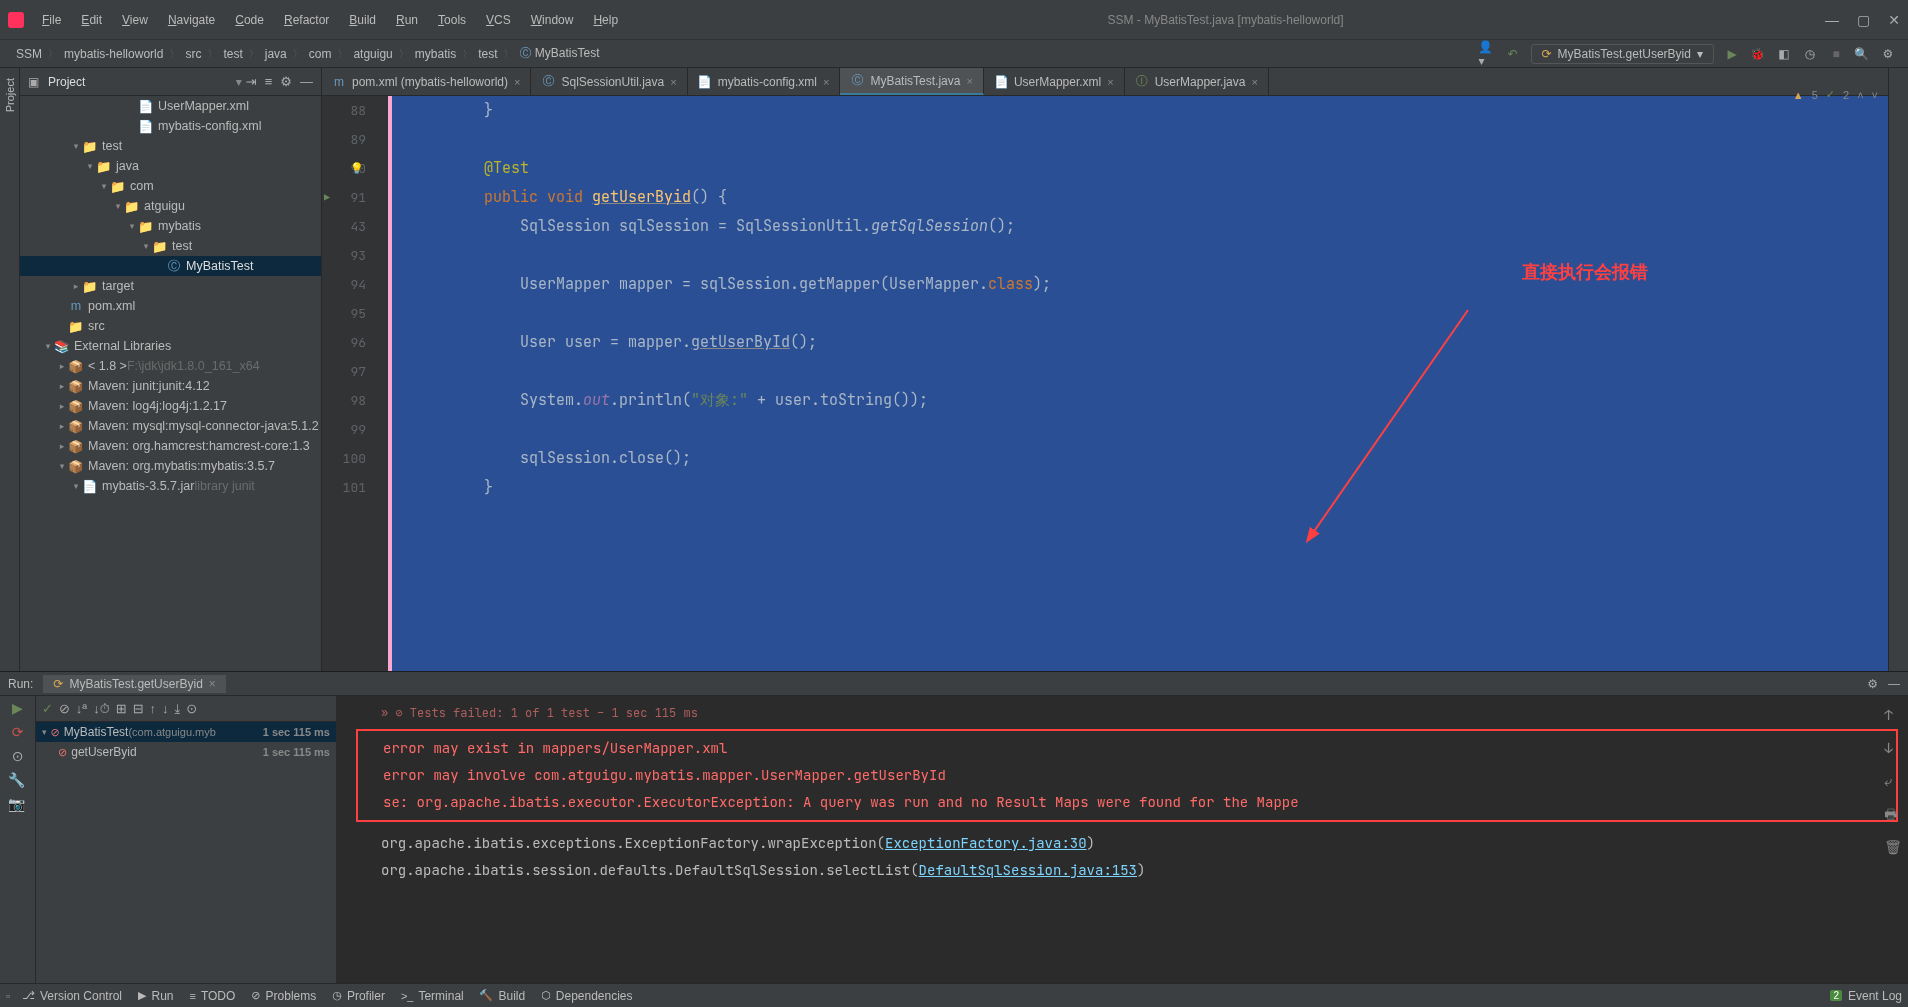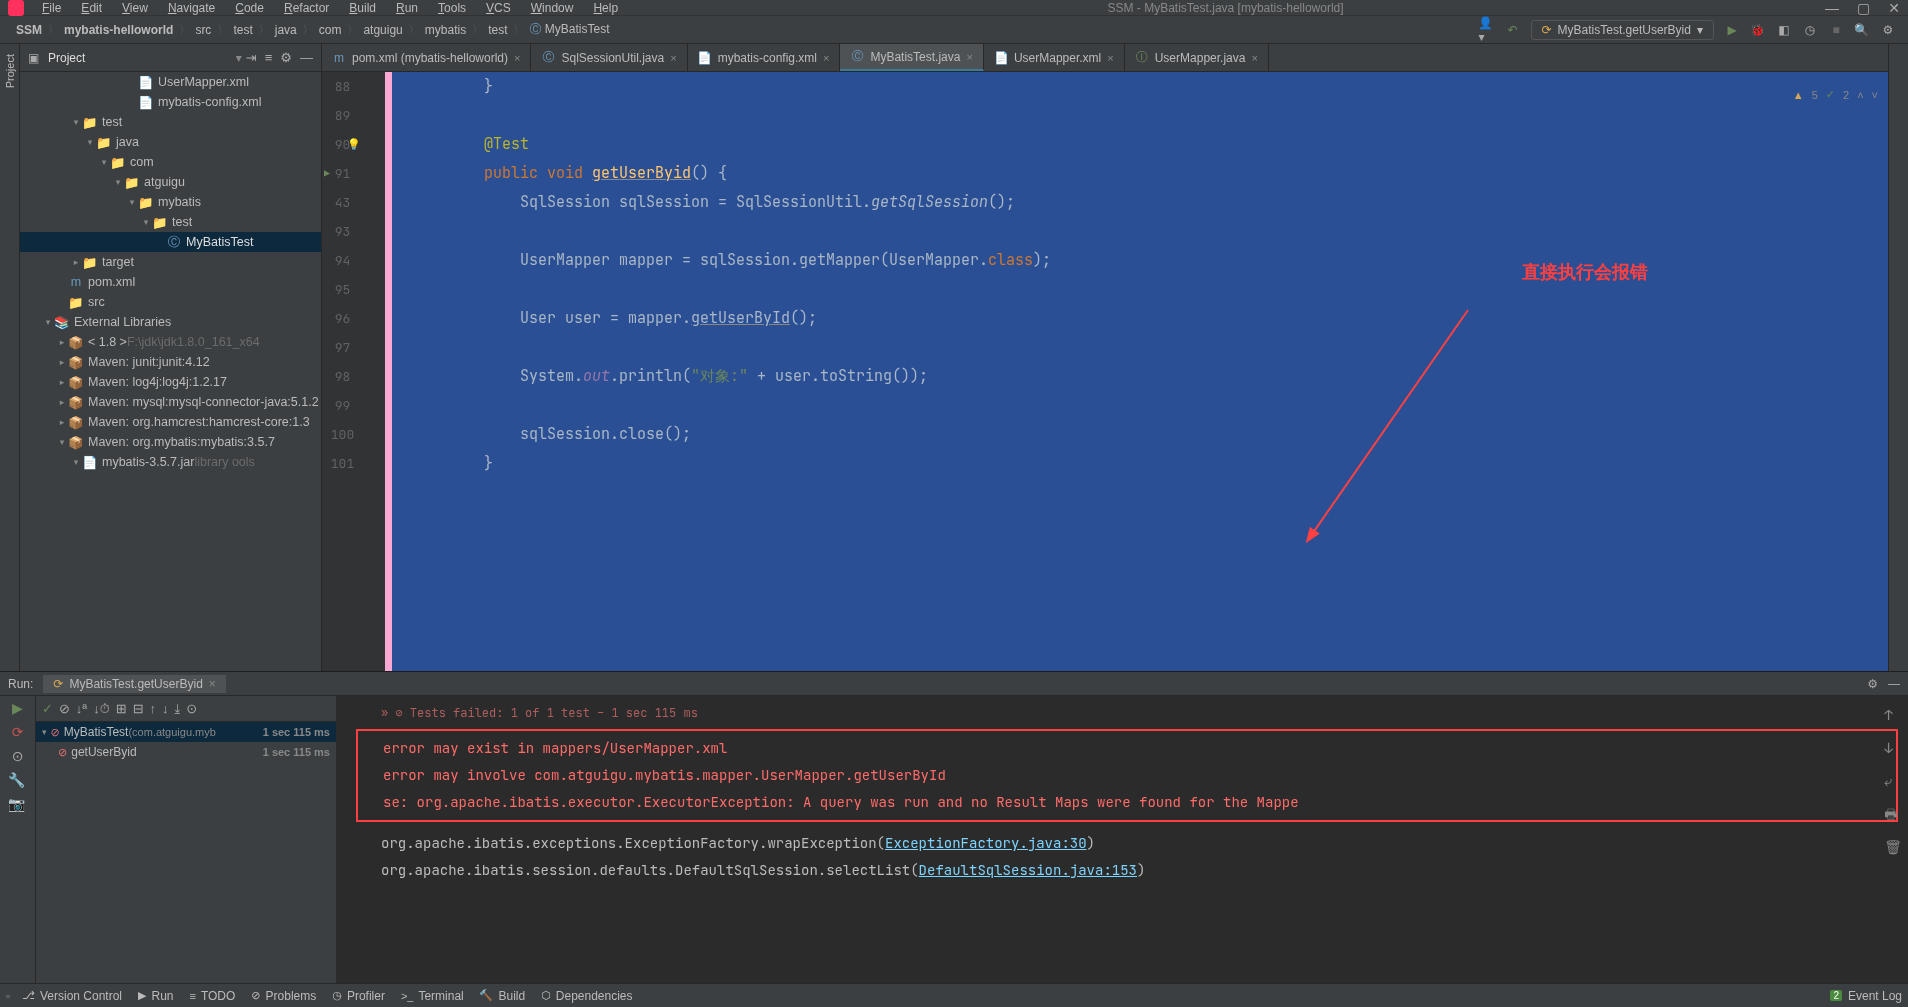--- a/index.html
+++ b/index.html
@@ -8,21 +8,21 @@
   font-size: 12px;
   background: #2b2b2b;
   color: #bbbbbb;
   width: 1908px;
   height: 1007px;
   overflow: hidden;
   position: relative;
 }
 
 .title-bar {
-  height: 16px;
+  height: 40px;
   background: #3c3f41;
   display: flex;
   align-items: center;
   padding: 0 8px;
   border-bottom: 1px solid #323232;
 }
 .title-bar .ide-icon {
   width: 16px; height: 16px;
   background: #fe315d;
   border-radius: 3px;
@@ -40,21 +40,21 @@
   height: 28px;
   background: #3c3f41;
   display: flex;
   align-items: center;
   padding: 0 12px;
   border-bottom: 1px solid #282828;
 }
 .breadcrumbs { display: flex; align-items: center; gap: 2px; flex: 1; }
 .crumb { color: #bbbbbb; padding: 0 4px; }
 .crumb-sep { color: #666; font-size: 10px; }
-.crumb-bold { font-weight: 700; }
+.crumb-bold { font-weight: 400; }
 .nav-right { display: flex; align-items: center; gap: 10px; }
 .run-config {
   border: 1px solid #555;
   padding: 2px 10px;
   border-radius: 3px;
   display: flex;
   align-items: center;
   gap: 6px;
   color: #bbbbbb;
 }
@@ -159,24 +159,24 @@
   color: #888;
   z-index: 5;
 }
 .editor-warnings .warn { color: #d6a752; }
 .editor-warnings .ok { color: #6a8759; }
 
 .editor-body { display: flex; flex: 1; overflow: hidden; position: relative; }
 .gutter {
   width: 70px;
   background: #313335;
-  border-right: 7px solid #f9a8d4;
+  border-right: 4px solid #f9a8d4;
   font-family: "JetBrains Mono", Consolas, monospace;
   font-size: 13px;
-  text-align: center;
+  text-align: right;
   padding-right: 22px;
   color: #606366;
 }
 .gutter-line { height: 29px; line-height: 29px; position: relative; }
 .gutter-line .bulb { position: absolute; right: 2px; color: #f2c14e; font-size: 11px; }
 .gutter-line .runmark { position: absolute; left: 2px; color: #6a8759; font-size: 10px; }
 .code {
   flex: 1;
   font-family: "JetBrains Mono", Consolas, monospace;
   font-size: 15px;
@@ -542,21 +542,21 @@
           <span class="tree-indent" style="width:28px"></span>
           <span class="tree-arrow">▾</span>
           <span class="tree-icon lib-icon" style="">📦</span>
           <span>Maven: org.mybatis:mybatis:3.5.7</span>
         </div>
         <div class="tree-row">
           <span class="tree-indent" style="width:42px"></span>
           <span class="tree-arrow">▾</span>
           <span class="tree-icon file-icon" style="">📄</span>
           <span>mybatis-3.5.7.jar</span> 
-          <span class="gray-text">library ools</span>
+          <span class="gray-text">library junit</span>
         </div>
       </div>
   </div>
 
   <div class="editor-area">
     <div class="editor-tabs" id="editor-tabs">
         <div class="ed-tab">
           <span class="tabicon" style="color:#6897bb">m</span>
           <span>pom.xml (mybatis-helloworld)</span>
           <span class="tab-close">×</span>

